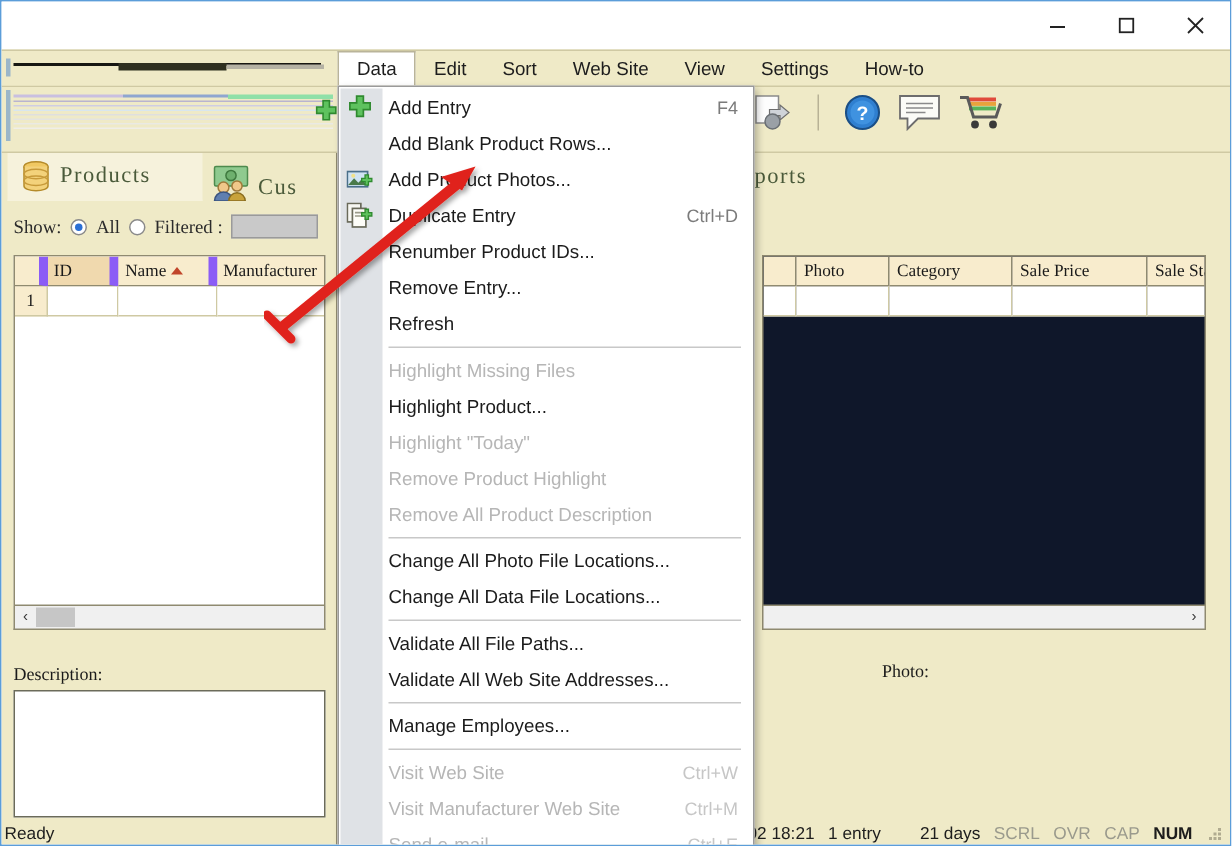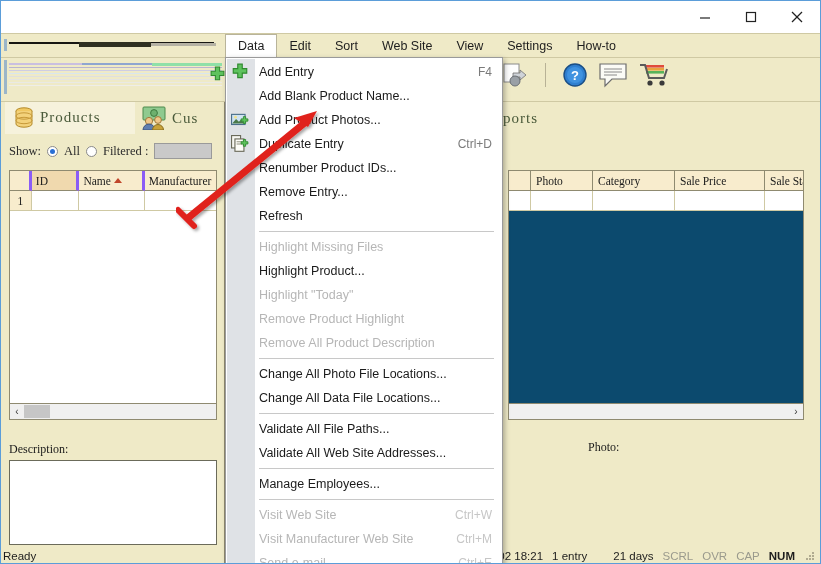--- a/index.html
+++ b/index.html
@@ -109,21 +109,21 @@
   }
 
   
   .lgrid {
     position:absolute; left:8px; top:68px; width:208px; height:234px;
     background:#ffffff; border:1px solid #8f8a70;
     overflow:hidden;
   }
   .lgrid-head { display:flex; height:20px; background:#f6e6c8; }
   .lgrid-head .cell {
-    border-right:3px solid #8b5cf6; border-bottom:1px solid #8f8a70;
+    border-right:6px solid #8b5cf6; border-bottom:1px solid #8f8a70;
     font-family:"Liberation Serif", serif; font-size:11.5px; color:#1a1a1a;
     display:flex; align-items:center; padding-left:4px; gap:3px;
     background:#f8eccd;
   }
   .lgrid-row { display:flex; height:20px; }
   .lgrid-row .cell {
     border-right:1px solid #cfc9a3; border-bottom:1px solid #cfc9a3;
     font-family:"Liberation Serif", serif; font-size:11.5px; color:#1a1a1a;
     display:flex; align-items:center; padding-left:4px;
     background:#ffffff;
@@ -152,21 +152,21 @@
     font-size:11.5px; color:#1d1d1d;
   }
 
   
   .right-panel {
     position:absolute; left:502px; top:101px; right:0; bottom:0;
     background:#efeac7;
   }
   .rgrid {
     position:absolute; left:5px; top:68px; right:16px; height:234px;
-    background:#0c4a6e; border:1px solid #8f8a70; overflow:hidden;
+    background:#0f172a; border:1px solid #8f8a70; overflow:hidden;
   }
   .rgrid-head { display:flex; height:20px; }
   .rgrid-head .cell {
     border-right:1px solid #8f8a70; border-bottom:1px solid #8f8a70;
     font-family:"Liberation Serif", serif; font-size:11.5px; color:#1a1a1a;
     display:flex; align-items:center; padding-left:5px;
     background:#f8eccd; flex:none;
   }
   .rgrid-row { display:flex; height:20px; }
   .rgrid-row .cell {
@@ -329,21 +329,21 @@
 
     <div class="tab sel" style="left:4px;width:130px;padding-left:8px;">
       <svg width="22" height="24" viewBox="0 0 22 24">
         <ellipse cx="11" cy="5" rx="8" ry="3.2" fill="#f0c862" stroke="#b58b2a"></ellipse>
         <path d="M3 5 v13 a8 3.2 0 0 0 16 0 V5" fill="#f3d27b" stroke="#b58b2a"></path>
         <ellipse cx="11" cy="10" rx="8" ry="3.2" fill="none" stroke="#c79a3a"></ellipse>
         <ellipse cx="11" cy="14.5" rx="8" ry="3.2" fill="none" stroke="#c79a3a"></ellipse>
       </svg>
       <span>Products</span>
     </div>
-    <div class="tab" style="left:140px;width:90px;">
+    <div class="tab" style="left:140px;width:90px;align-items:flex-end;">
       <svg width="26" height="24" viewBox="0 0 26 24">
         <rect x="2" y="1" width="22" height="13" rx="1" fill="#8fca8f" stroke="#4d8a4d"></rect>
         <circle cx="13" cy="7" r="3.4" fill="#6eb06e" stroke="#3f7a3f"></circle>
         <circle cx="8" cy="15" r="3.6" fill="#f0c88a" stroke="#a07a3a"></circle>
         <path d="M2 24 a6 6 0 0 1 12 0z" fill="#5f7fb0" stroke="#3b5480"></path>
         <circle cx="17" cy="14" r="3.4" fill="#f0c88a" stroke="#a07a3a"></circle>
         <path d="M11.5 24 a5.5 5.5 0 0 1 11 0z" fill="#c8a23a" stroke="#8a6e20"></path>
       </svg>
       <span>Cus</span>
     </div>
@@ -439,21 +439,21 @@
 
     <div class="dd-item">
       <svg class="dd-ico" viewBox="0 0 16 16">
         <path d="M6 1h4v4h4v4h-4v4H6V9H2V5h4z" fill="#5ec25e" stroke="#2f8a2f" stroke-width="1"></path>
       </svg>
       <span>Add Entry</span>
       <span class="sc">F4</span>
     </div>
 
     <div class="dd-item">
-      <span>Add Blank Product Name...</span>
+      <span>Add Blank Product Rows...</span>
     </div>
 
     <div class="dd-item">
       <svg class="dd-ico" viewBox="0 0 16 16">
         <rect x="0.5" y="3" width="12" height="9" fill="#cfe3f2" stroke="#4a6f8a"></rect>
         <path d="M1 11 l3.5 -4 l2.5 2.6 l2 -2 l3 3.4z" fill="#4a7a4a"></path>
         <circle cx="4" cy="5.5" r="1.2" fill="#f2e28a"></circle>
         <path d="M11 5h2v2h2v2h-2v2h-2V9H9V7h2z" fill="#5ec25e" stroke="#2f8a2f" stroke-width="0.8"></path>
       </svg>
       <span>Add Product Photos...</span>

